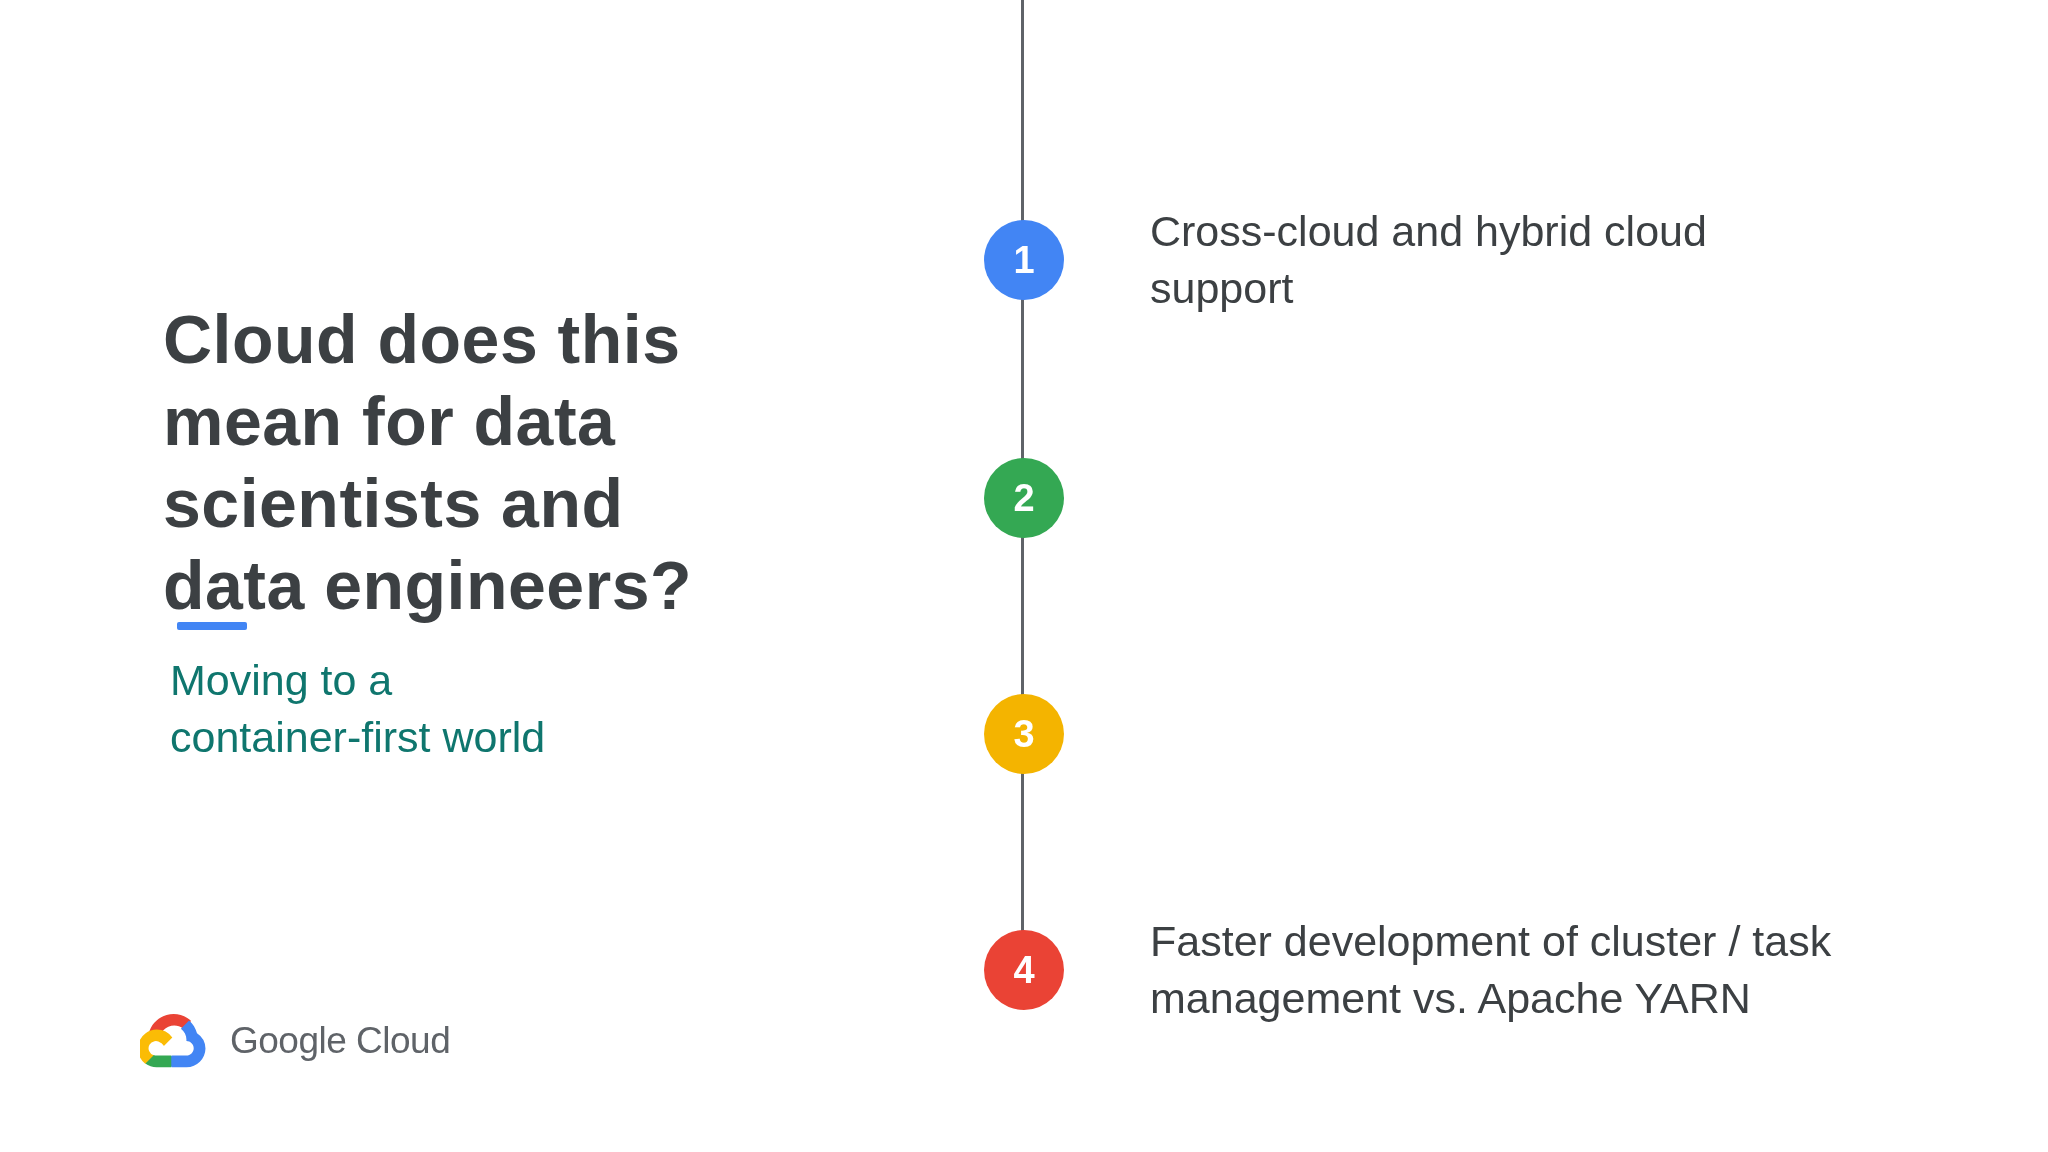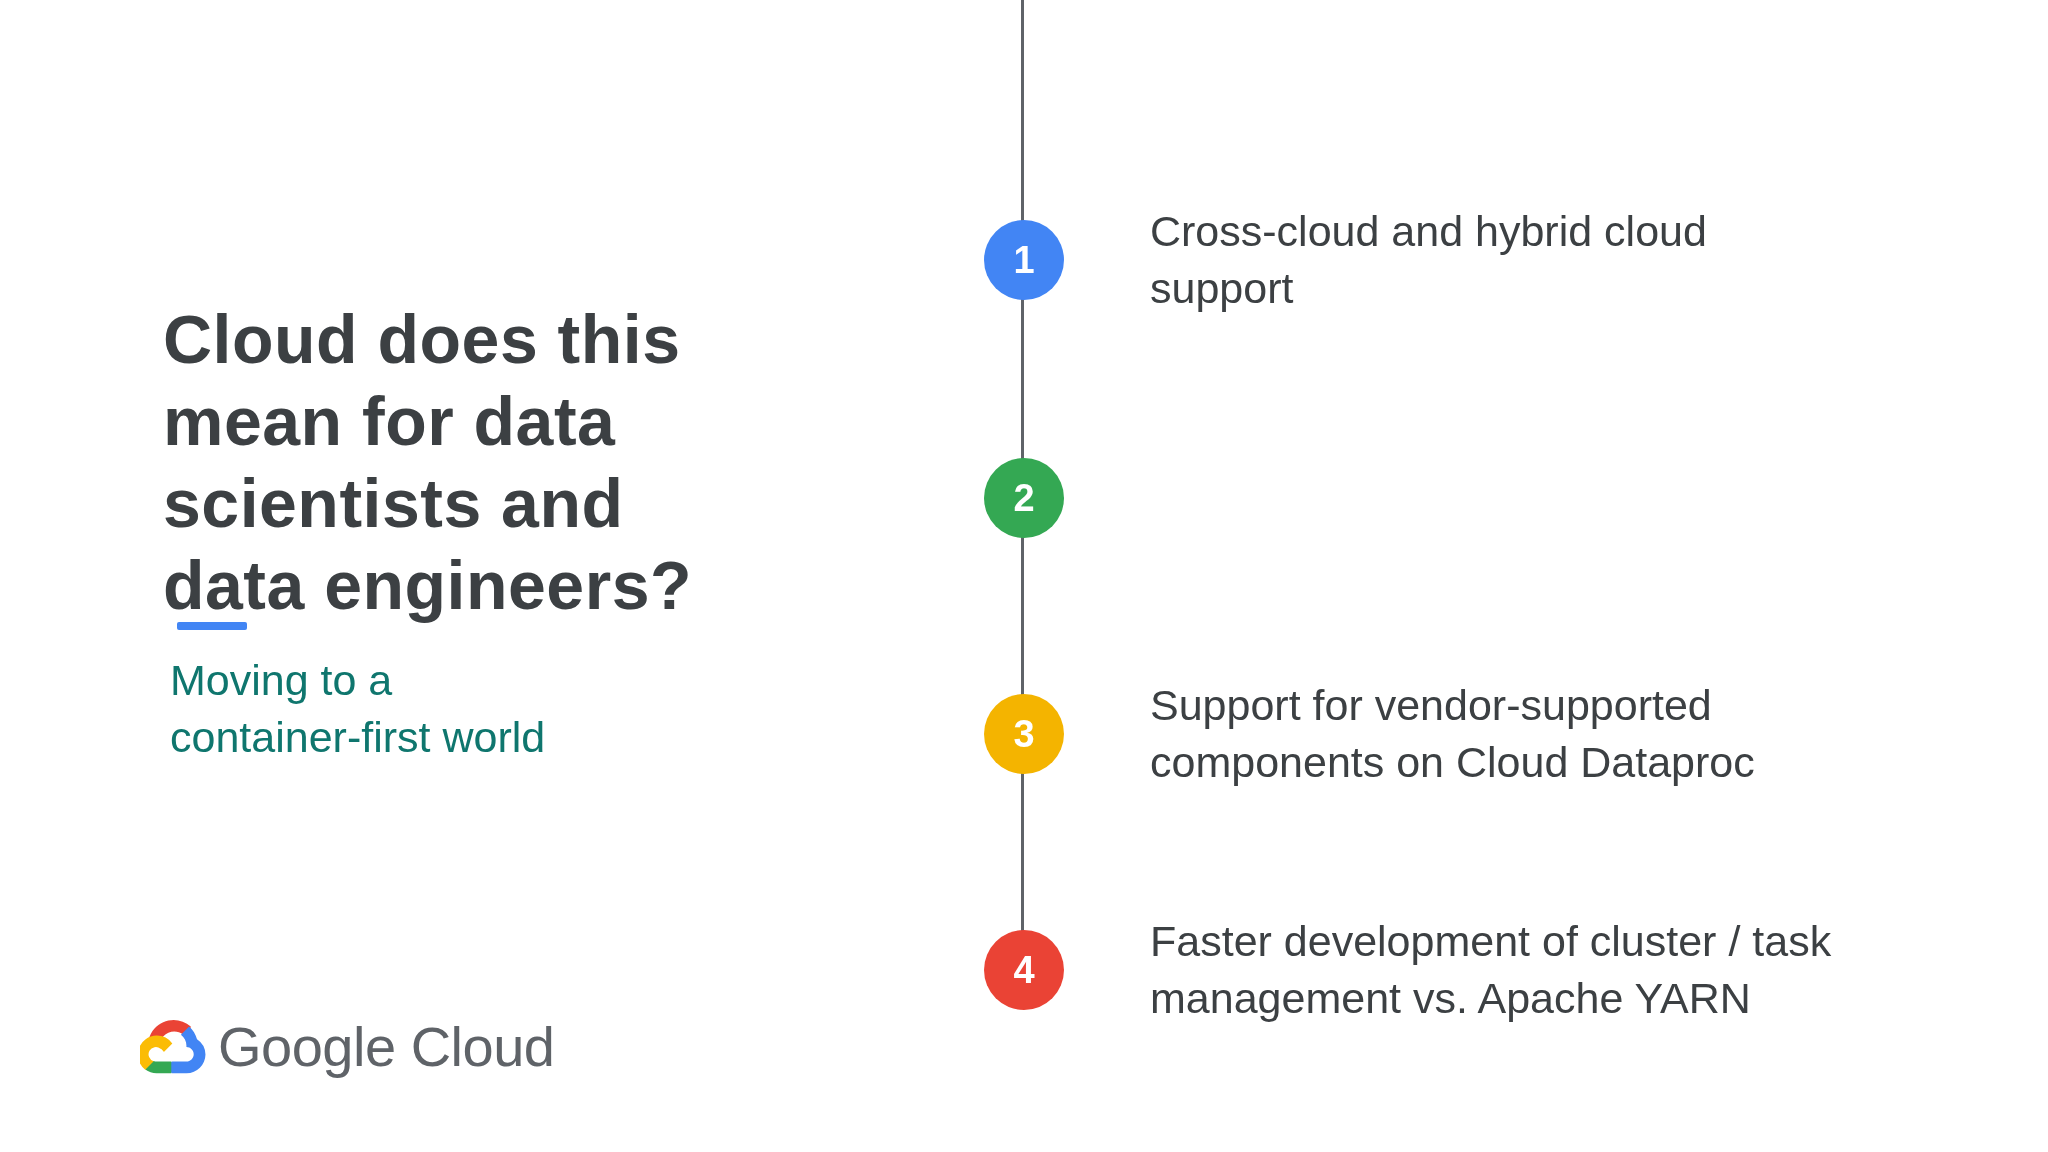--- a/index.html
+++ b/index.html
@@ -45,22 +45,22 @@
 
   
   .logo {
     position: absolute;
     left: 140px; top: 1014px;
     display: flex;
     align-items: center;
   }
   .logo-icon { width: 66px; height: 54px; display: block; }
   .logo-text {
-    margin-left: 12px;
-    font-size: 56px;
+    margin-left: 24px;
+    font-size: 37px;
     color: #5f6368;
     letter-spacing: -0.5px;
     white-space: nowrap;
   }
 
   
   .vline {
     position: absolute;
     left: 1021px; top: 0;
     width: 3px; height: 972px;
@@ -117,22 +117,20 @@
     <div class="item-text">Cross-cloud and hybrid cloud
 support</div>
   </div>
 
   <div class="timeline-item item-2">
     <div class="circle" style="background: rgb(52, 168, 83);">2</div>
   </div>
 
   <div class="timeline-item item-3">
     <div class="circle" style="background: rgb(244, 180, 0);">3</div>
-    <div class="item-text">Support for vendor-supported
-components on Cloud Dataproc</div>
   </div>
 
   <div class="timeline-item item-4">
     <div class="circle" style="background: rgb(234, 67, 53);">4</div>
     <div class="item-text">Faster development of cluster / task
 management vs. Apache YARN</div>
   </div>
 
   <div class="logo">
     <svg class="logo-icon" viewBox="0 0 24 19.4" xmlns="http://www.w3.org/2000/svg">

